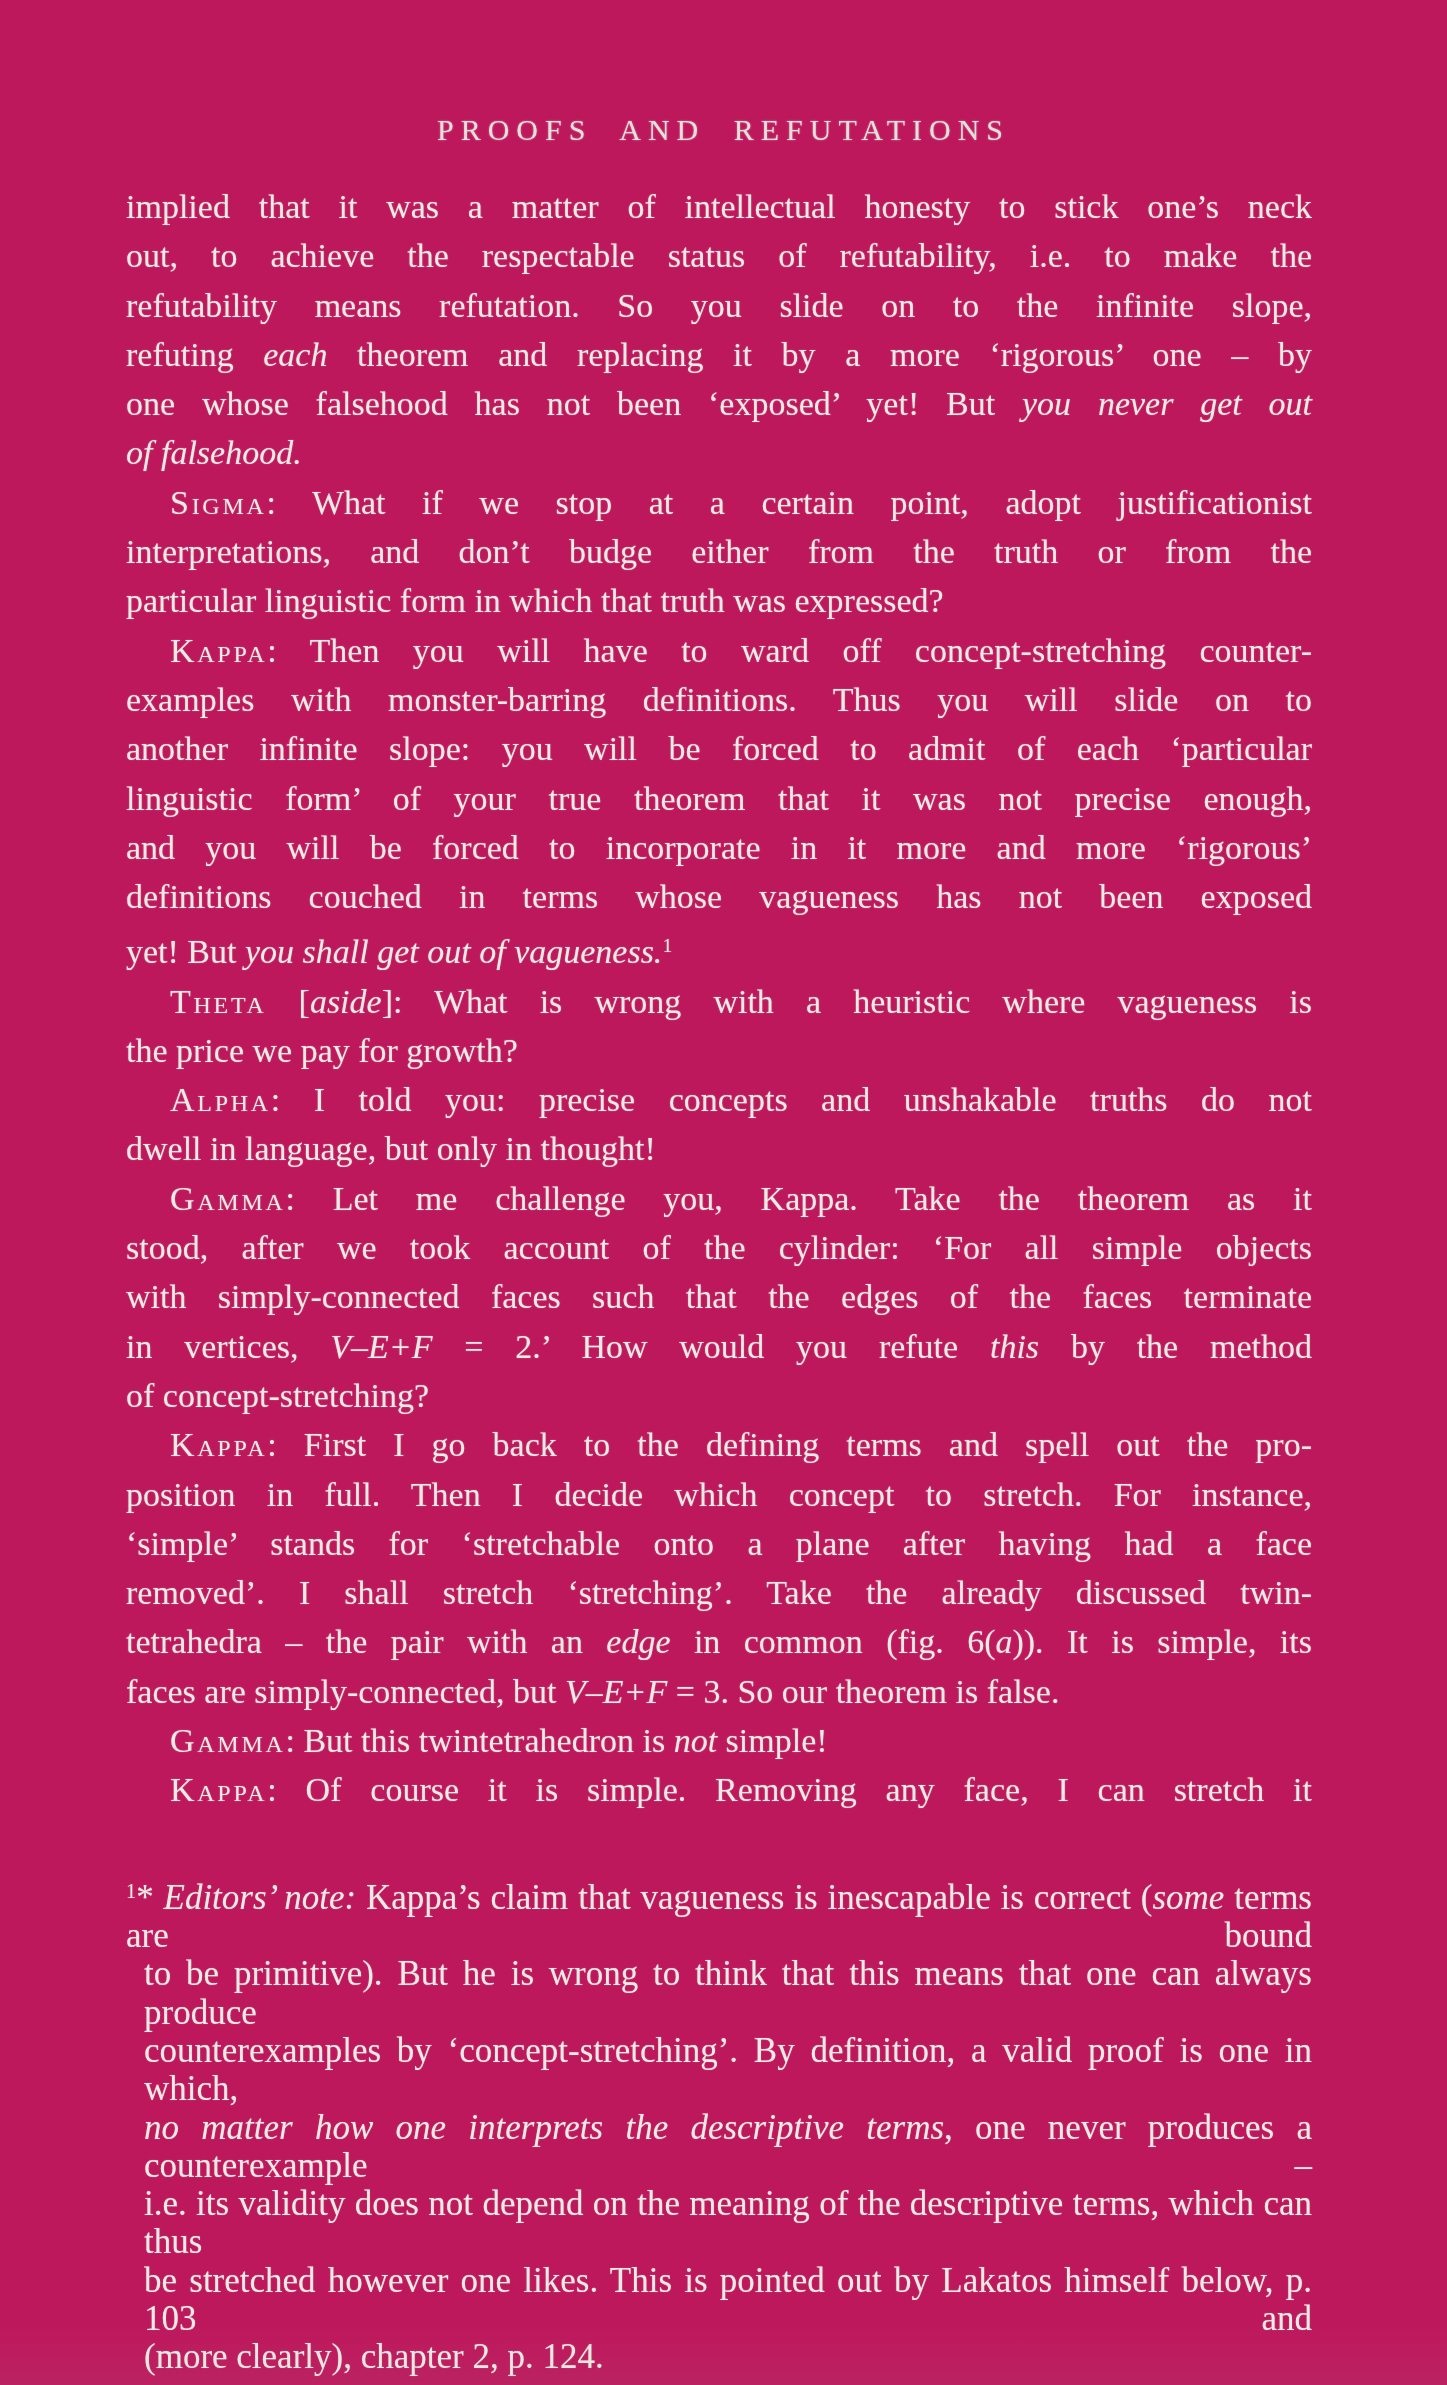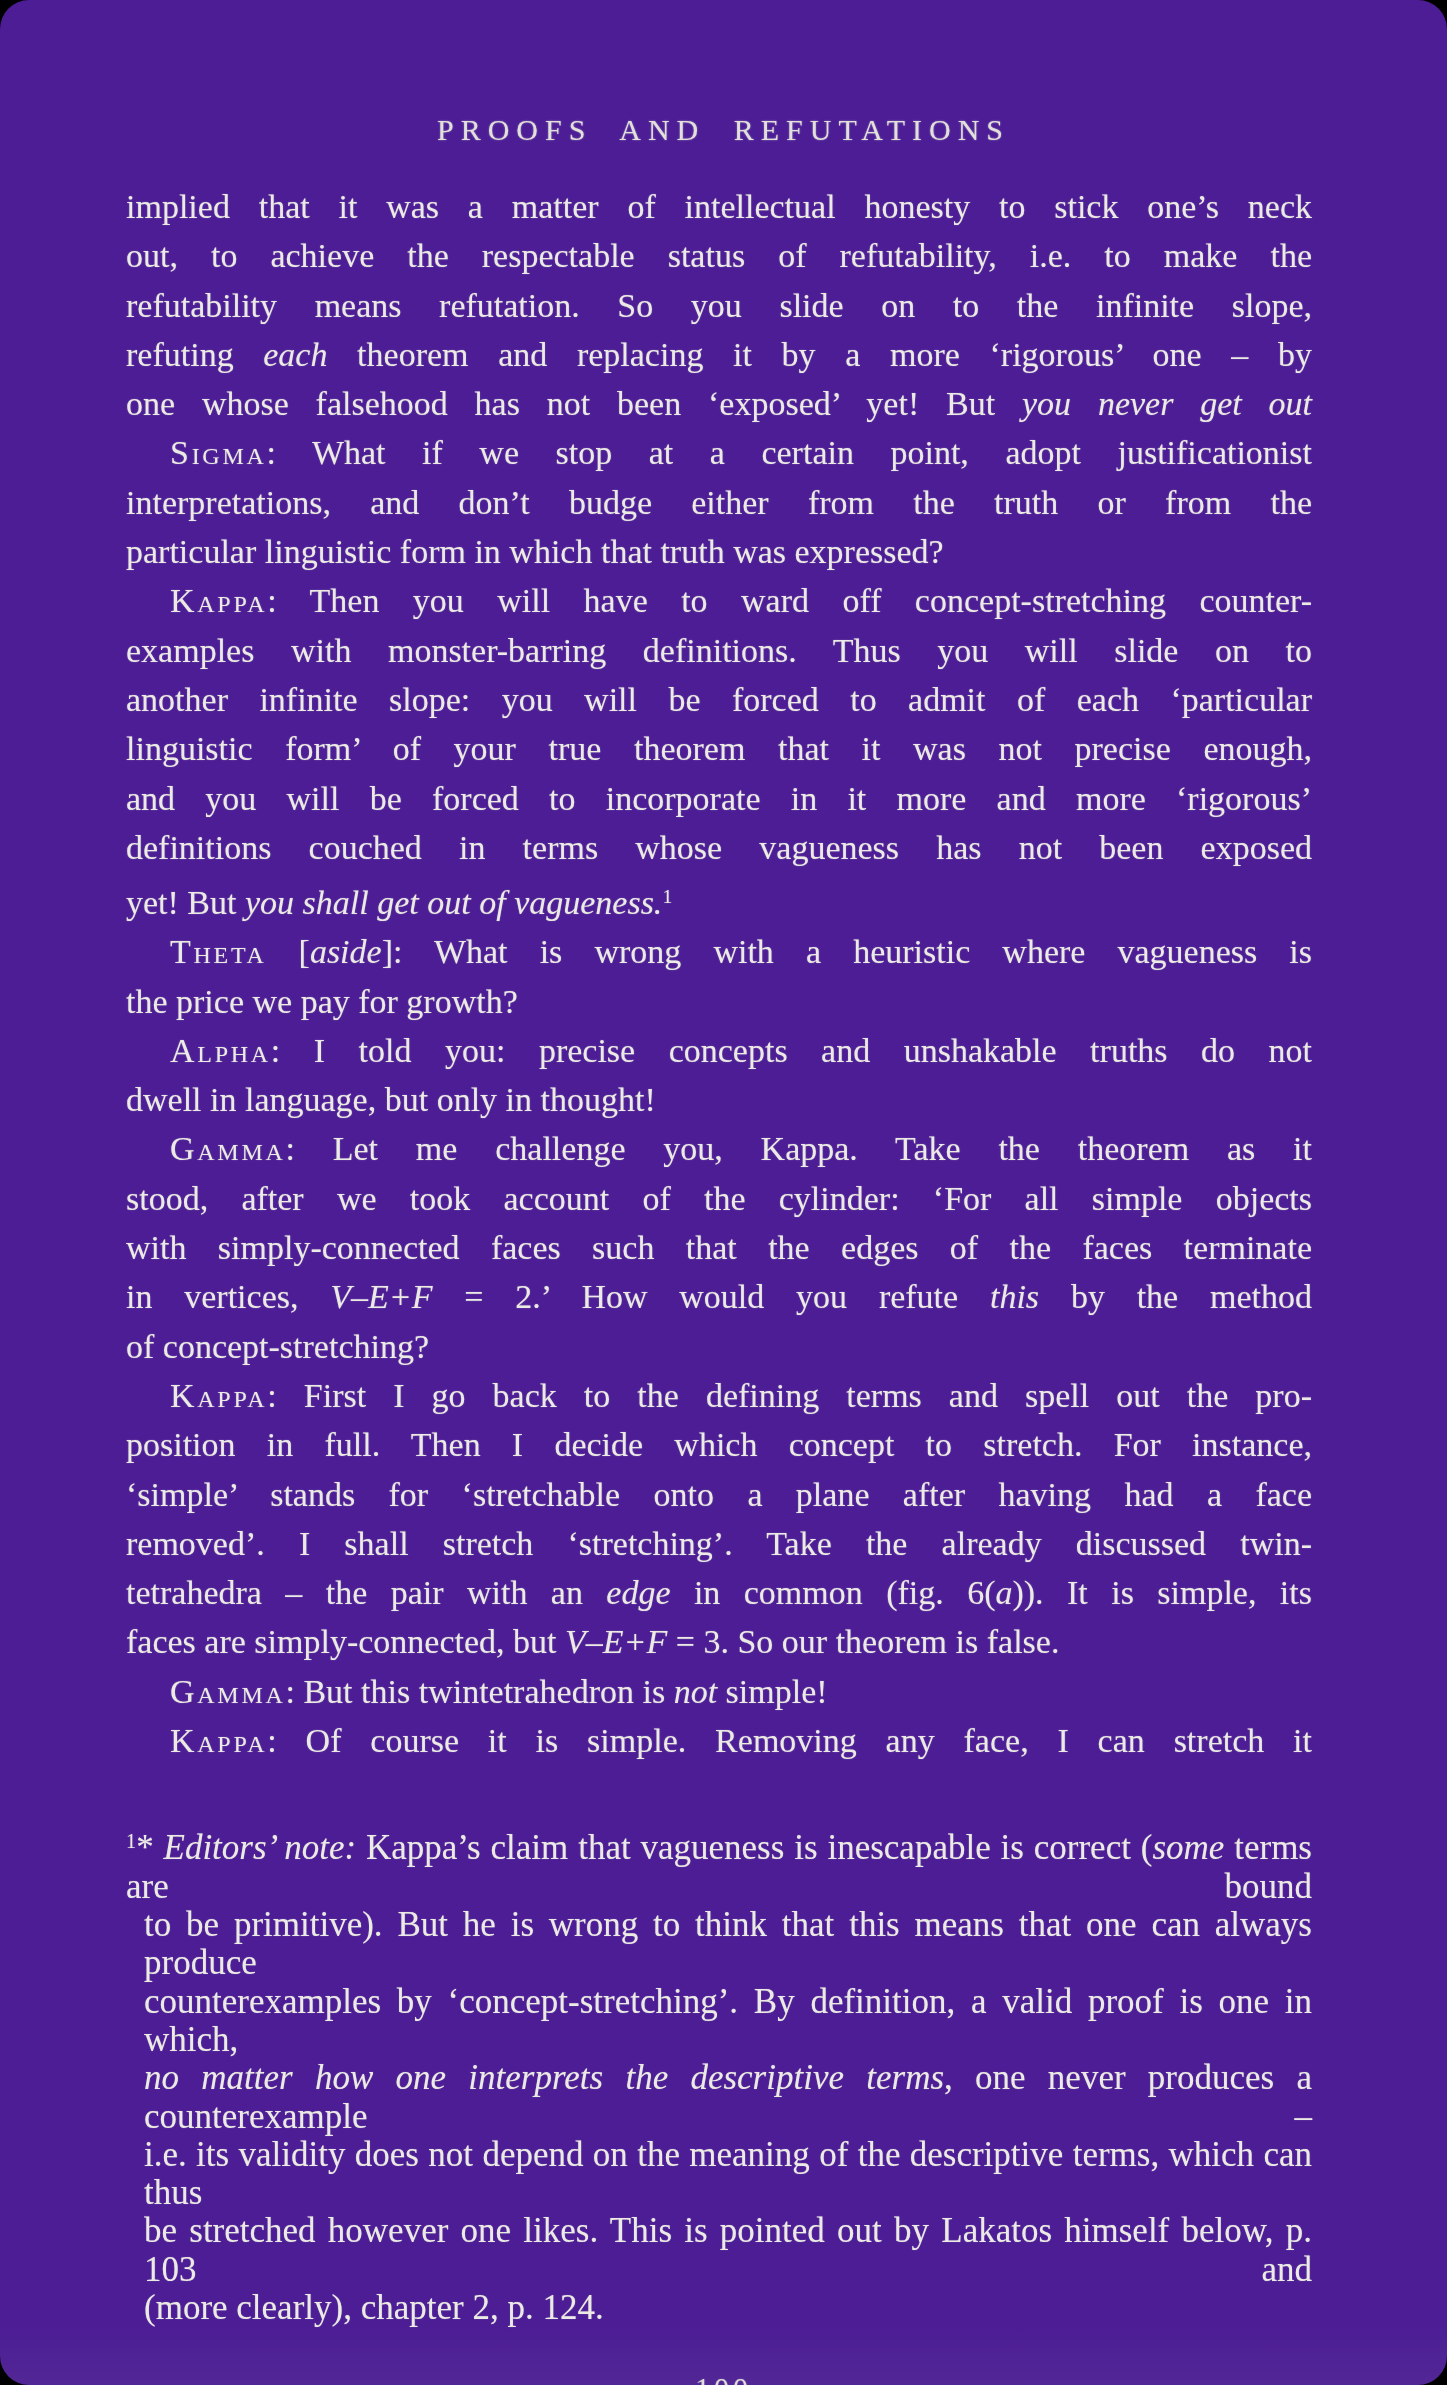--- a/index.html
+++ b/index.html
@@ -1,20 +1,19 @@
 <!DOCTYPE html>
 <html><head>
 <meta charset="utf-8">
 <style>
   html,body{margin:0;padding:0;background:#000;}
   .page{
     position:relative;width:1447px;height:2385px;overflow:hidden;
-    background:#4c1d95;color:#ECEAE4;
+    background:#be185d;color:#ECEAE4;
     font-family:"Liberation Serif","DejaVu Serif",serif;
-    border-radius:29px;
   }
   .page::after{ 
     content:"";position:absolute;left:0;right:0;bottom:0;height:60px;
     background:linear-gradient(to bottom,rgba(150,150,150,0),rgba(150,150,150,.08));
     pointer-events:none;
   }
   .running-head{
     margin:112px 0 0 0;text-align:center;
     font-size:30px;line-height:36px;letter-spacing:7px;word-spacing:14px;
     color:#E2E0DB;text-shadow:0 0 2px rgba(230,228,220,.55);
@@ -49,20 +48,21 @@
 
 <div class="page">
   <header class="running-head">PROOFS AND REFUTATIONS</header>
 
   <main class="body-text" id="body-text">
       <div class="line"><span class="s-n">implied that it was a matter of intellectual honesty to stick one’s neck</span></div>
       <div class="line"><span class="s-n">out, to achieve the respectable status of refutability, i.e. to make the</span></div>
       <div class="line"><span class="s-n">refutability means refutation. So you slide on to the infinite slope,</span></div>
       <div class="line"><span class="s-n">refuting </span><span class="s-i">each</span><span class="s-n"> theorem and replacing it by a more ‘rigorous’ one – by</span></div>
       <div class="line"><span class="s-n">one whose falsehood has not been ‘exposed’ yet! But </span><span class="s-i">you never get out</span></div>
+      <div class="line last"><span class="s-i">of falsehood.</span></div>
       <div class="line ind"><span class="s-sc">Sigma</span><span class="s-n">: What if we stop at a certain point, adopt justificationist</span></div>
       <div class="line"><span class="s-n">interpretations, and don’t budge either from the truth or from the</span></div>
       <div class="line last"><span class="s-n">particular linguistic form in which that truth was expressed?</span></div>
       <div class="line ind"><span class="s-sc">Kappa</span><span class="s-n">: Then you will have to ward off concept-stretching counter-</span></div>
       <div class="line"><span class="s-n">examples with monster-barring definitions. Thus you will slide on to</span></div>
       <div class="line"><span class="s-n">another infinite slope: you will be forced to admit of each ‘particular</span></div>
       <div class="line"><span class="s-n">linguistic form’ of your true theorem that it was not precise enough,</span></div>
       <div class="line"><span class="s-n">and you will be forced to incorporate in it more and more ‘rigorous’</span></div>
       <div class="line"><span class="s-n">definitions couched in terms whose vagueness has not been exposed</span></div>
       <div class="line last"><span class="s-n">yet! But </span><span class="s-i">you shall get out of vagueness.</span><span class="s-sup">1</span></div>

